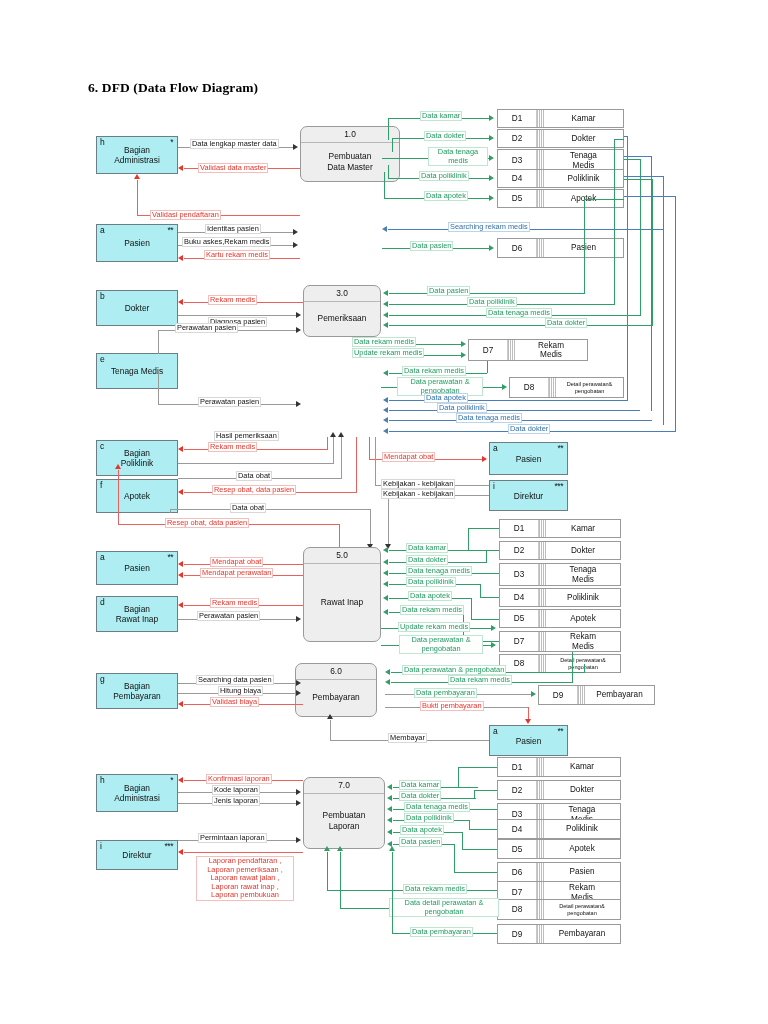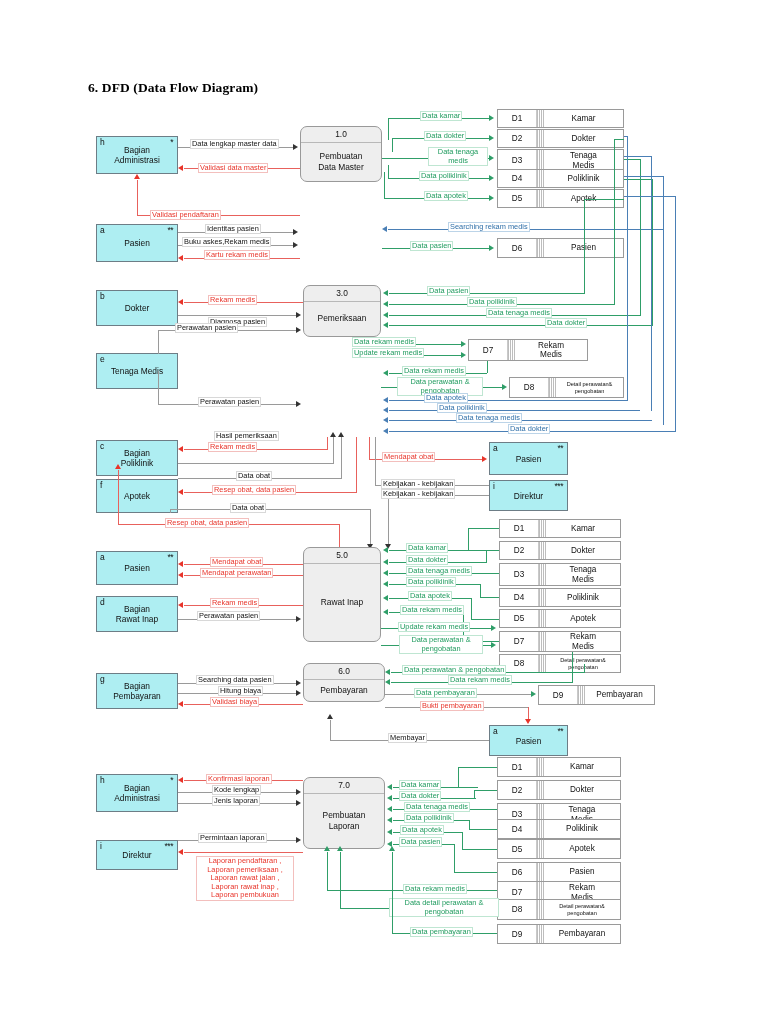--- a/index.html
+++ b/index.html
@@ -87,21 +87,21 @@
 
   <div class="hdr" id="h-title">6. DFD (Data Flow Diagram)</div>
 
   <div class="ent" style="left:96px;top:136px;width:82px;height:38px">
     <span class="code">h</span>
     <span class="star">*</span>
     <span class="nm" style="white-space:pre-line">Bagian
 Administrasi</span>
   </div>
 
-  <div class="proc" style="left:300px;top:126px;width:82px;height:56px">
+  <div class="proc" style="left:300px;top:126px;width:100px;height:56px">
     <span class="pid">1.0</span>
     <span class="bar"></span>
     <span class="pnm" style="white-space:pre-line">Pembuatan
 Data Master</span>
   </div>
 
   <div class="ln hl c-gray" style="left:178px;top:147px;width:116px"></div>
   <div class="ar ar-r a-dark" style="left:293px;top:143.8px"></div>
   <div class="fl k" style="left:190px;top:139px">Data lengkap master data</div>
 
@@ -498,21 +498,21 @@
   <div class="ar ar-r a-green" style="left:491px;top:642px"></div>
   <div class="fl g w2" style="left:399px;top:635px;width:80px">Data perawatan &amp;
 pengobatan</div>
 
   <div class="ent" style="left:96px;top:673px;width:82px;height:36px">
     <span class="code">g</span>
     <span class="star"></span>
     <span class="nm" style="white-space:pre-line">Bagian
 Pembayaran</span>
   </div>
-  <div class="proc" style="left:303px;top:663px;width:82px;height:39px">
+  <div class="proc" style="left:295px;top:663px;width:82px;height:54px">
     <span class="pid">6.0</span>
     <span class="bar"></span>
     <span class="pnm" style="white-space:pre-line">Pembayaran</span>
   </div>
   <div class="ent" style="left:489px;top:725px;width:79px;height:31px">
     <span class="code">a</span>
     <span class="star">**</span>
     <span class="nm" style="white-space:pre-line">Pasien</span>
   </div>
 
@@ -574,21 +574,21 @@
     <span class="pnm" style="white-space:pre-line">Pembuatan
 Laporan</span>
   </div>
 
   <div class="ln hl c-red" style="left:184px;top:780px;width:119px"></div>
   <div class="ar ar-l a-red" style="left:178px;top:776.8px"></div>
   <div class="fl r" style="left:206px;top:774px">Konfirmasi laporan</div>
 
   <div class="ln hl c-gray" style="left:178px;top:792px;width:119px"></div>
   <div class="ar ar-r a-dark" style="left:296px;top:788.8px"></div>
-  <div class="fl k" style="left:212px;top:785px">Kode lengkap</div>
+  <div class="fl k" style="left:212px;top:785px">Kode laporan</div>
 
   <div class="ln hl c-gray" style="left:178px;top:803px;width:119px"></div>
   <div class="ar ar-r a-dark" style="left:296px;top:799.8px"></div>
   <div class="fl k" style="left:212px;top:796px">Jenis laporan</div>
 
   <div class="ln hl c-gray" style="left:178px;top:840px;width:119px"></div>
   <div class="ar ar-r a-dark" style="left:296px;top:836.8px"></div>
   <div class="fl k" style="left:198px;top:833px">Permintaan laporan</div>
 
   <div class="ln hl c-red" style="left:184px;top:852px;width:119px"></div>

